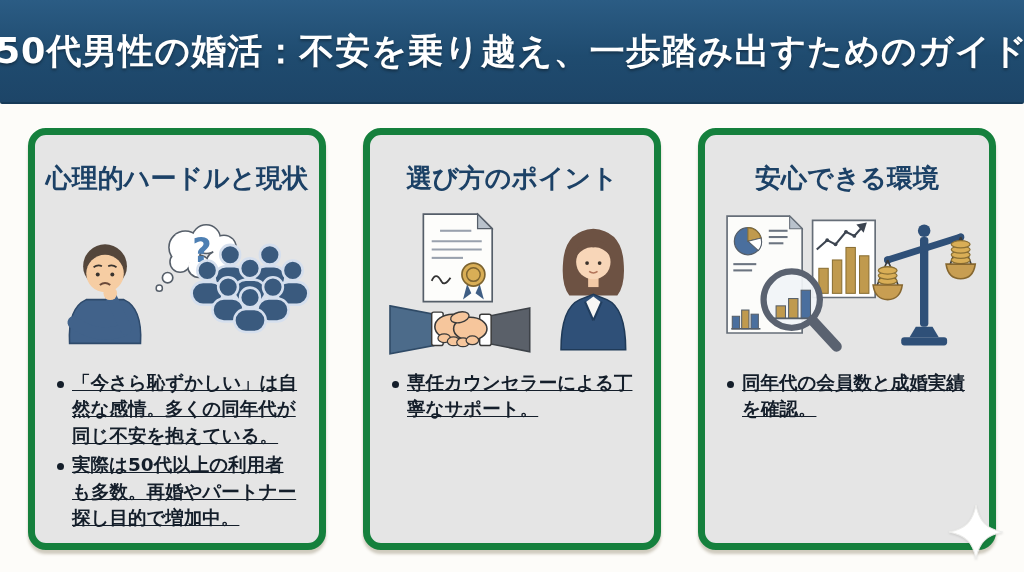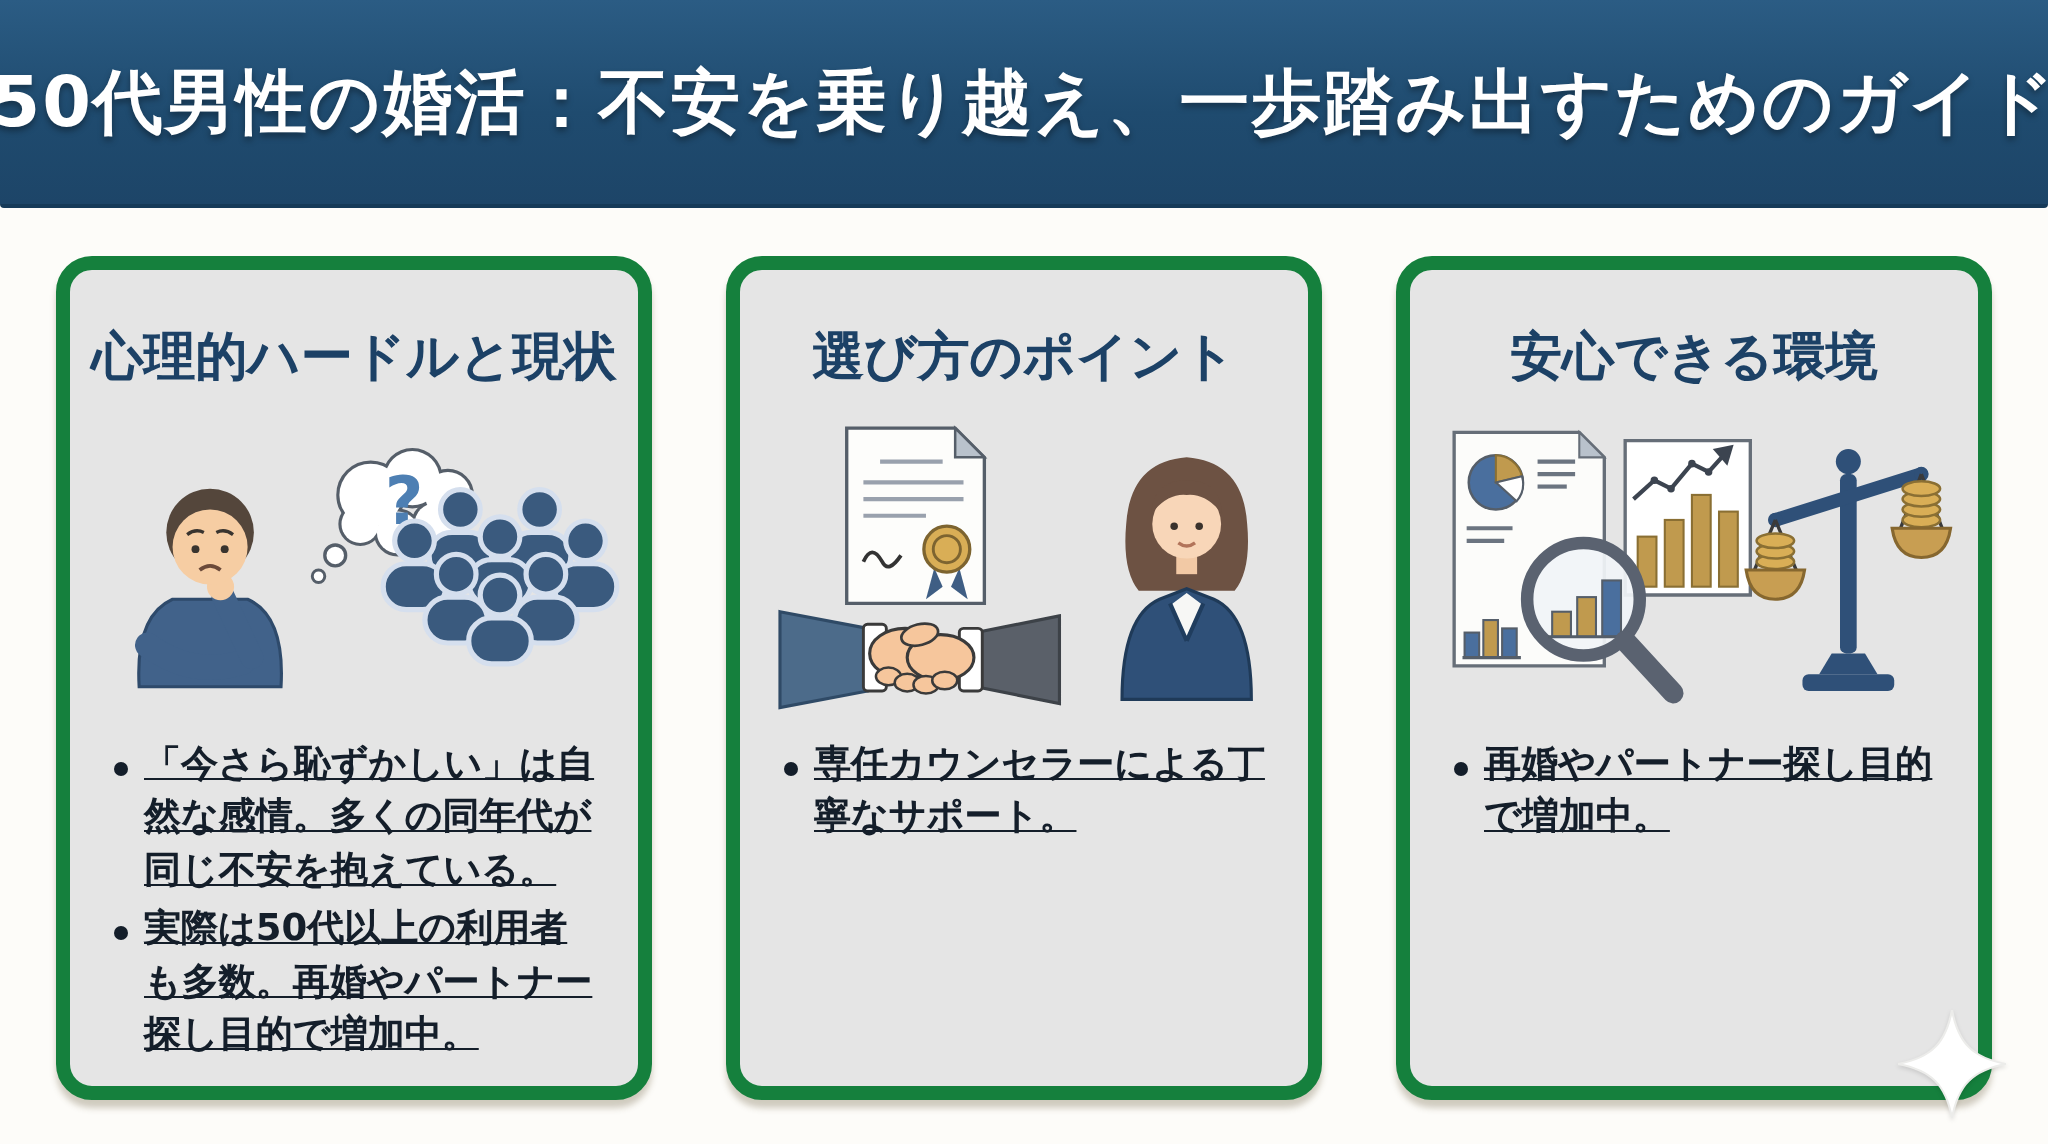--- a/index.html
+++ b/index.html
@@ -290,21 +290,21 @@
               <ellipse cx="84" cy="28" rx="9" ry="3.5"></ellipse>
               <ellipse cx="84" cy="23" rx="9" ry="3.5"></ellipse>
             </g>
             <path d="M70 42 Q72 56 84 56 Q96 56 98 42 Z" fill="#c89e52" stroke="#86672f" stroke-width="1.5"></path>
             <polygon points="41,102 57,102 63,112 35,112" fill="#2f5078"></polygon>
             <rect x="27" y="112" width="44" height="8" rx="3" fill="#2f5078"></rect>
           </g>
         </svg>
       </div>
       <ul class="bullets">
-        <li>再婚やパートナー探し目的で増加中。</li>
+        <li>同年代の会員数と成婚実績を確認。</li>
       </ul>
 
       <svg class="sparkle" viewBox="0 0 52 52">
         <path d="M26 0 C29 16 36 23 52 26 C36 29 29 36 26 52 C23 36 16 29 0 26 C16 23 23 16 26 0 Z" fill="#ffffff" stroke="#ececea" stroke-width="1"></path>
       </svg>
     </section>
 
   </main>
 </div>
 

